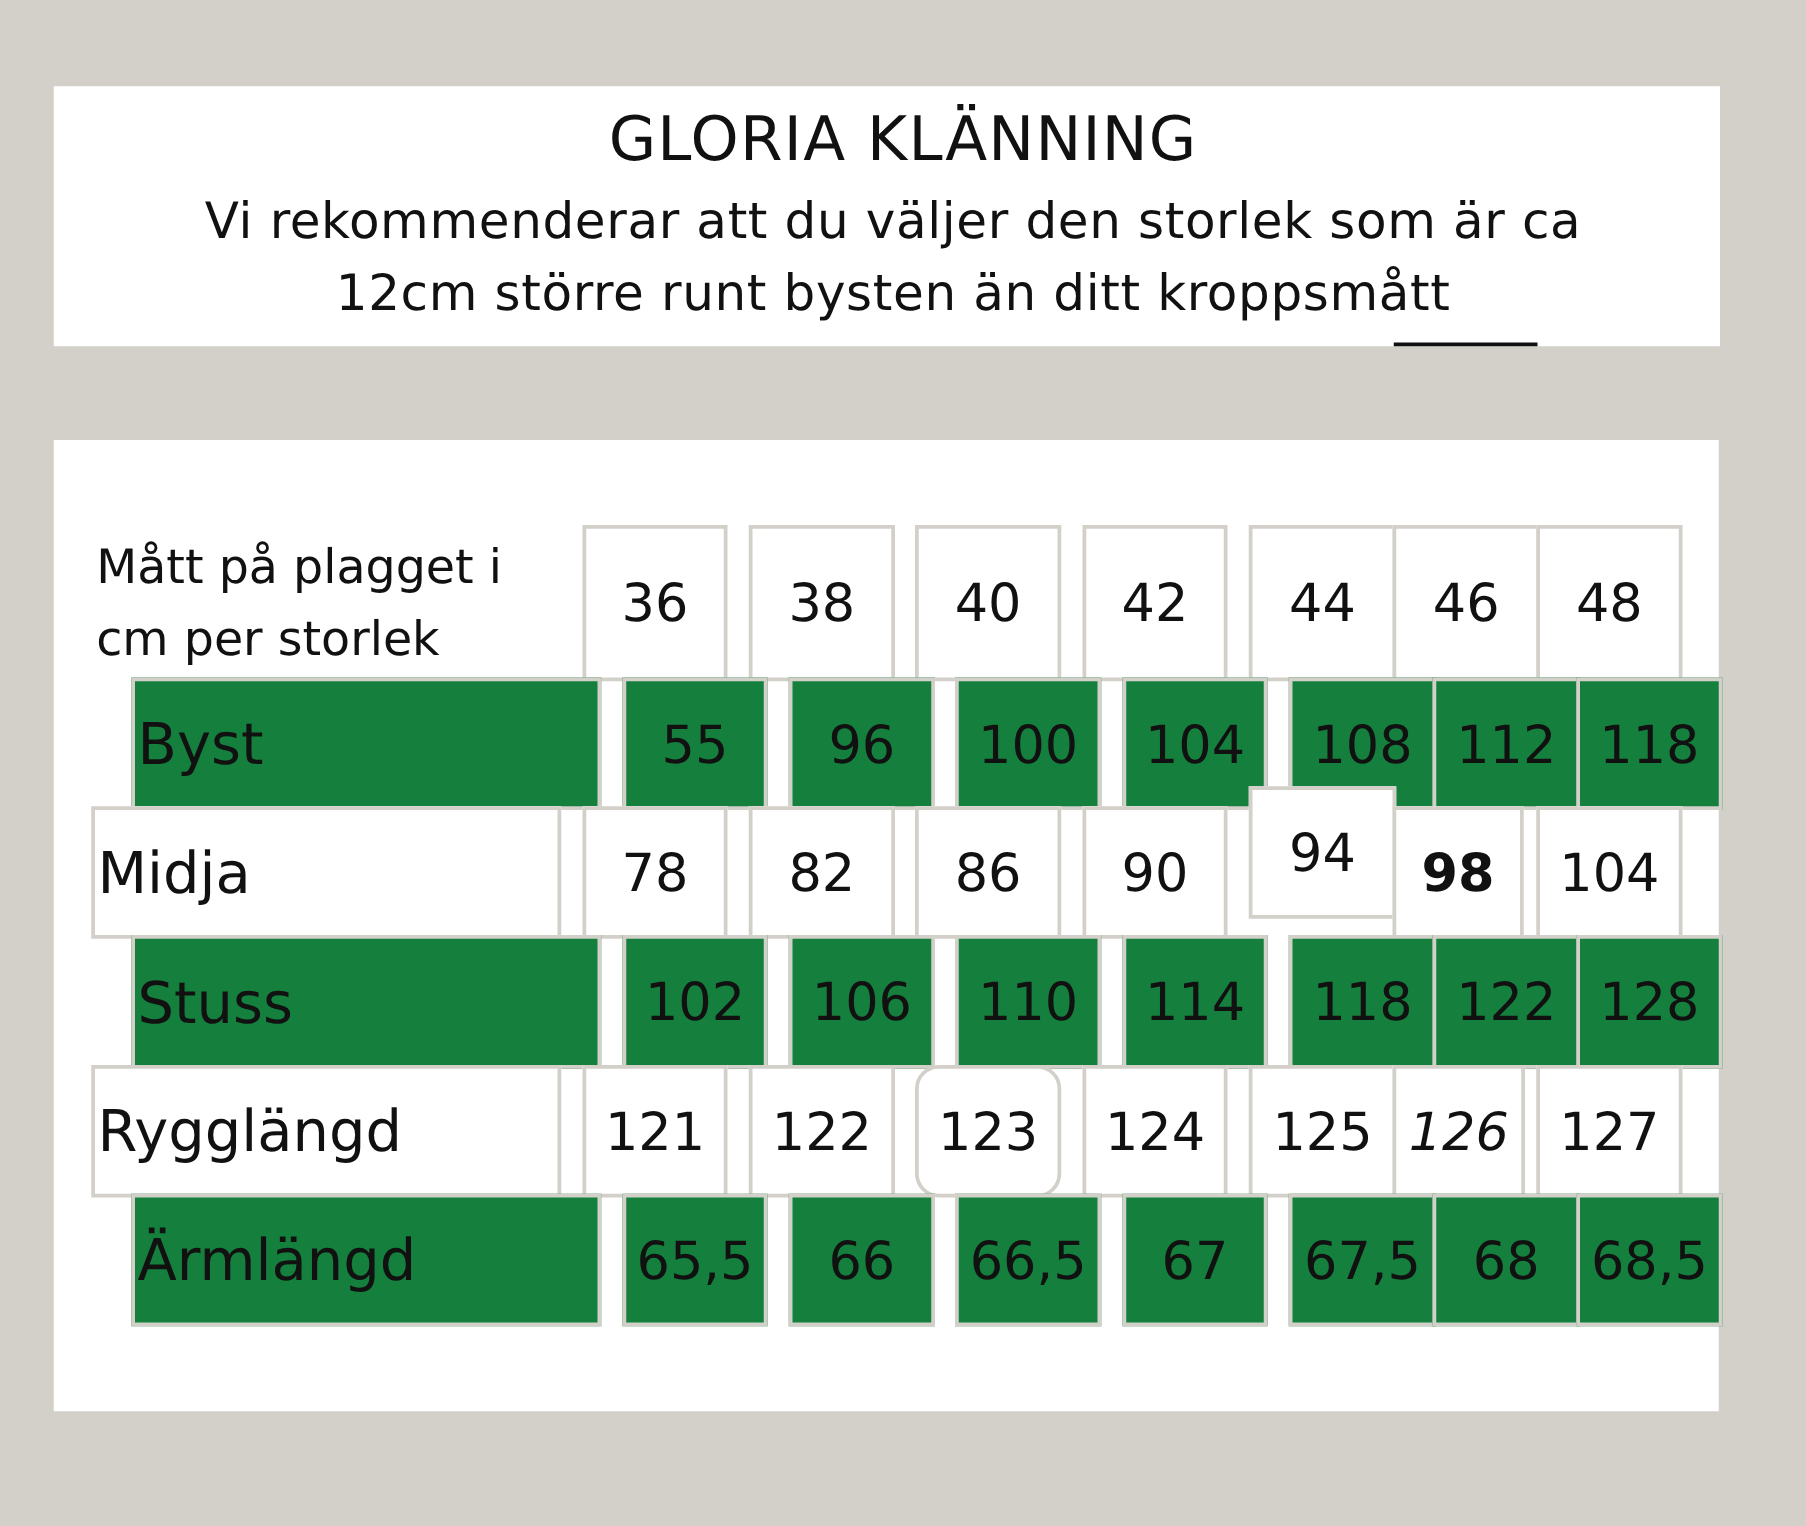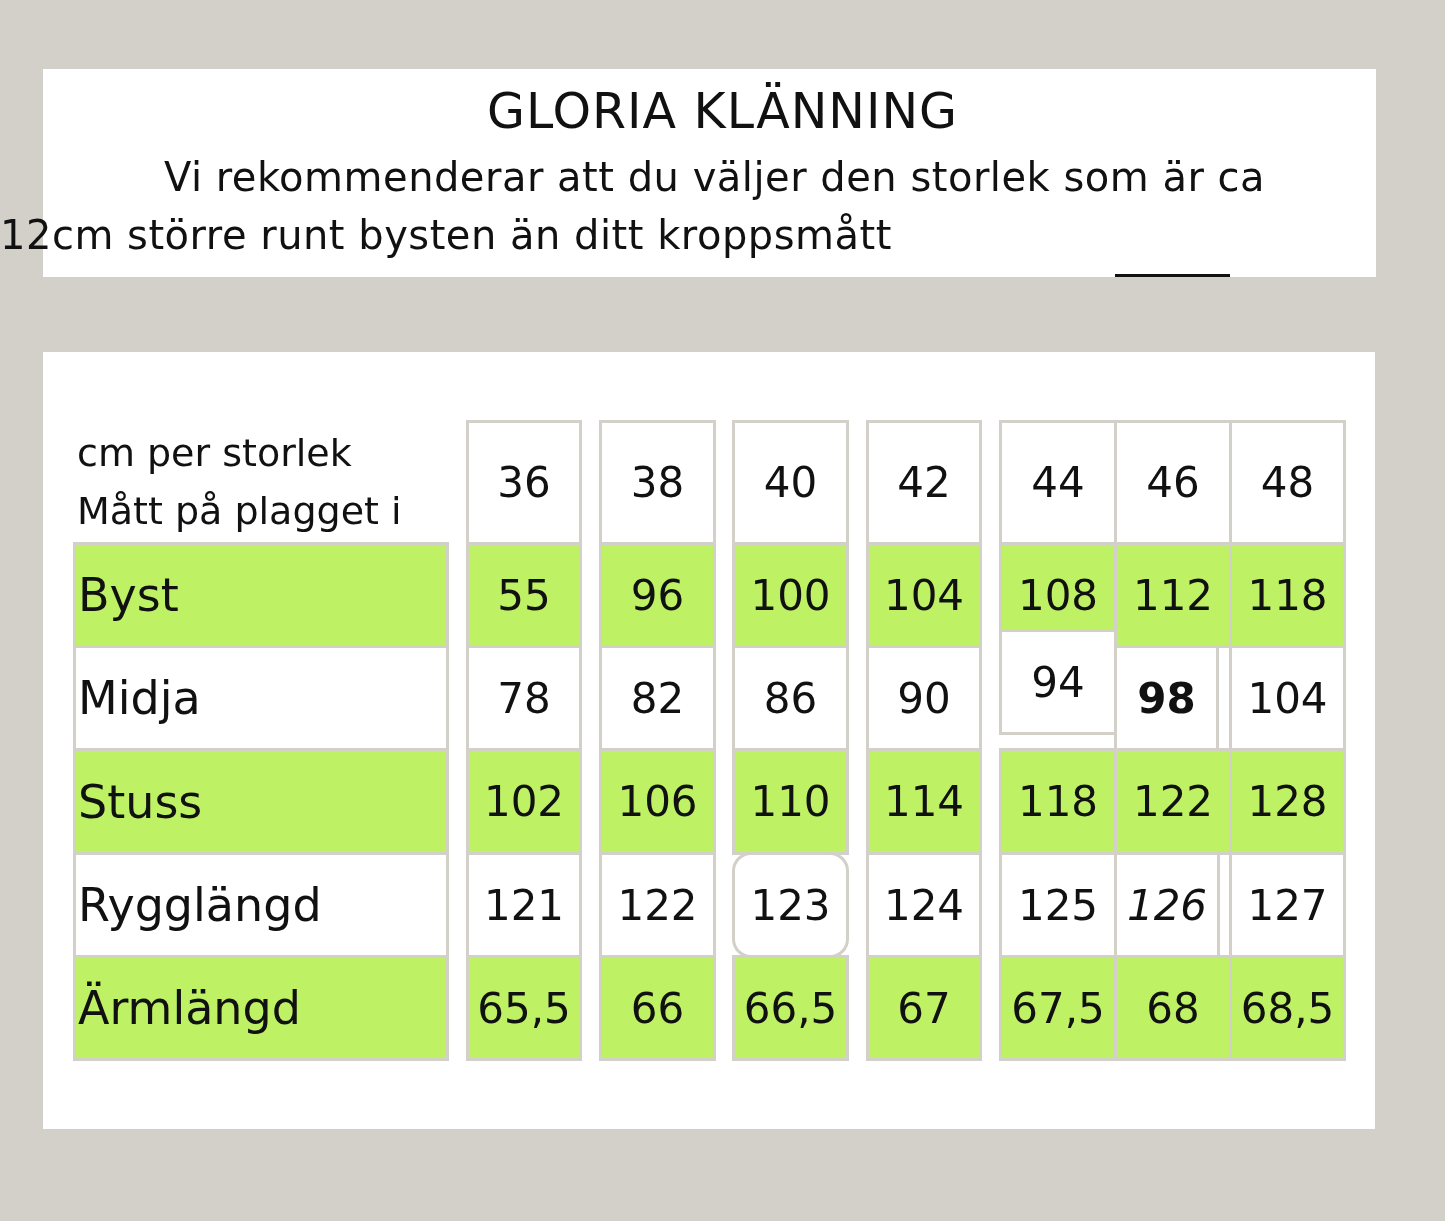--- a/index.html
+++ b/index.html
@@ -17,40 +17,40 @@
   .sub2 { top:212px; }
   .underline { position:absolute; left:1115px; top:274px; width:115px; height:3px; background:#111; }
 
   .table-card { position:absolute; left:43px; top:352px; width:1332px; height:777px; background:#fff; }
 
   .cell {
     position:absolute; box-sizing:border-box; border:3px solid #d3d0c9;
     display:flex; align-items:center; justify-content:center; font-size:42px;
   }
   .label { justify-content:flex-start; padding-left:2px; font-size:46px; }
-  .shade { background:#bef264; }
+  .shade { background:#15803d;margin-left:32px; }
   .white { background:#fff; }
   .corner {
     position:absolute; left:77px; top:424px; width:380px; font-size:38px; line-height:58px;
   }
 </style>
 </head>
 <body>
 
 <div class="header-card"></div>
 <div class="title" style="text-align:center">GLORIA KLÄNNING</div>
 <div class="sub sub1" style="text-align:center">Vi rekommenderar att du väljer den storlek som är ca</div>
-<div class="sub sub2" style="text-align:left">12cm större runt bysten än ditt kroppsmått</div>
+<div class="sub sub2" style="text-align:center">12cm större runt bysten än ditt kroppsmått</div>
 <div class="underline"></div>
 
 <div class="table-card"></div>
 
 <div class="corner">
+  <div>Mått på plagget i</div>
   <div>cm per storlek</div>
-  <div>Mått på plagget i</div>
 </div>
 
 <div id="grid">
     <div class="cell white" style="left: 466px; top: 420px; width: 116px; height: 125px;">36</div>
     <div class="cell white" style="left: 599px; top: 420px; width: 117px; height: 125px;">38</div>
     <div class="cell white" style="left: 732px; top: 420px; width: 117px; height: 125px;">40</div>
     <div class="cell white" style="left: 866px; top: 420px; width: 116px; height: 125px;">42</div>
     <div class="cell white" style="left: 999px; top: 420px; width: 118px; height: 125px;">44</div>
     <div class="cell white" style="left: 1114px; top: 420px; width: 118px; height: 125px;">46</div>
     <div class="cell white" style="left: 1229px; top: 420px; width: 117px; height: 125px;">48</div>

